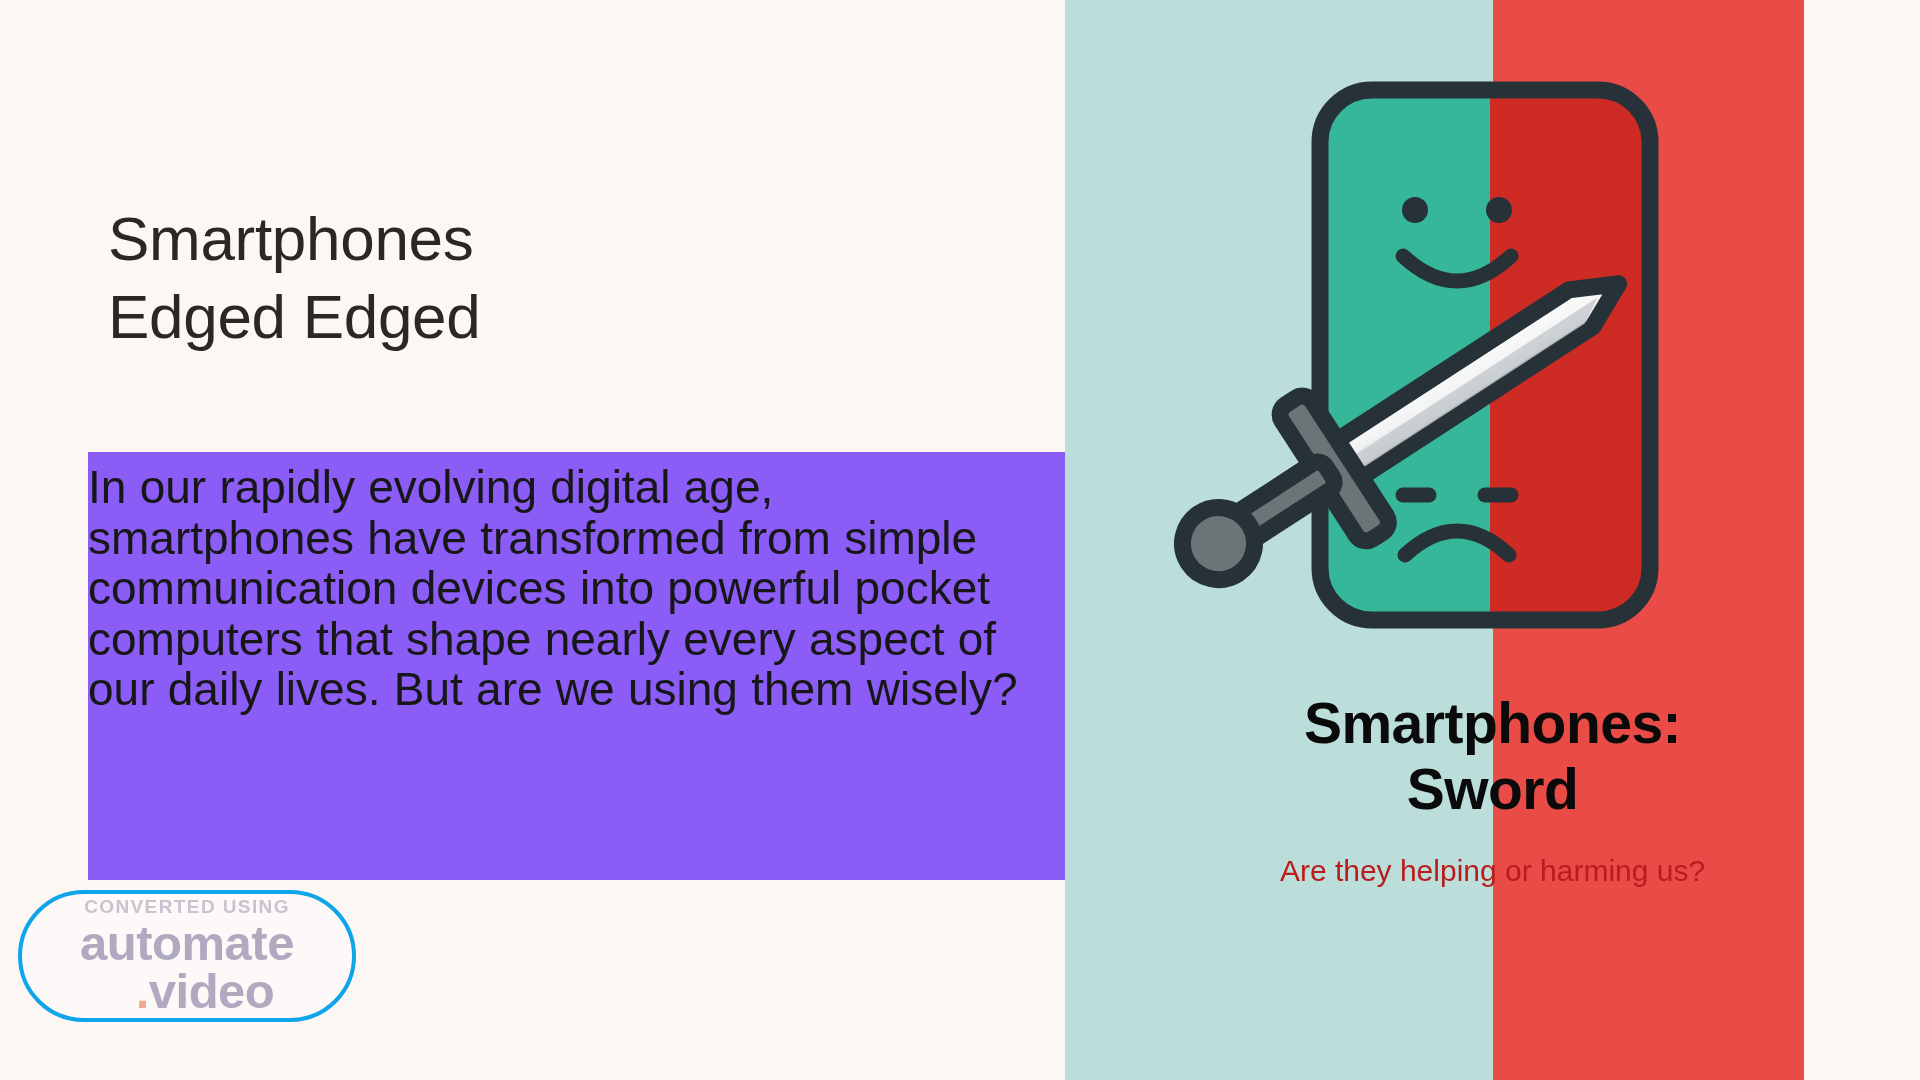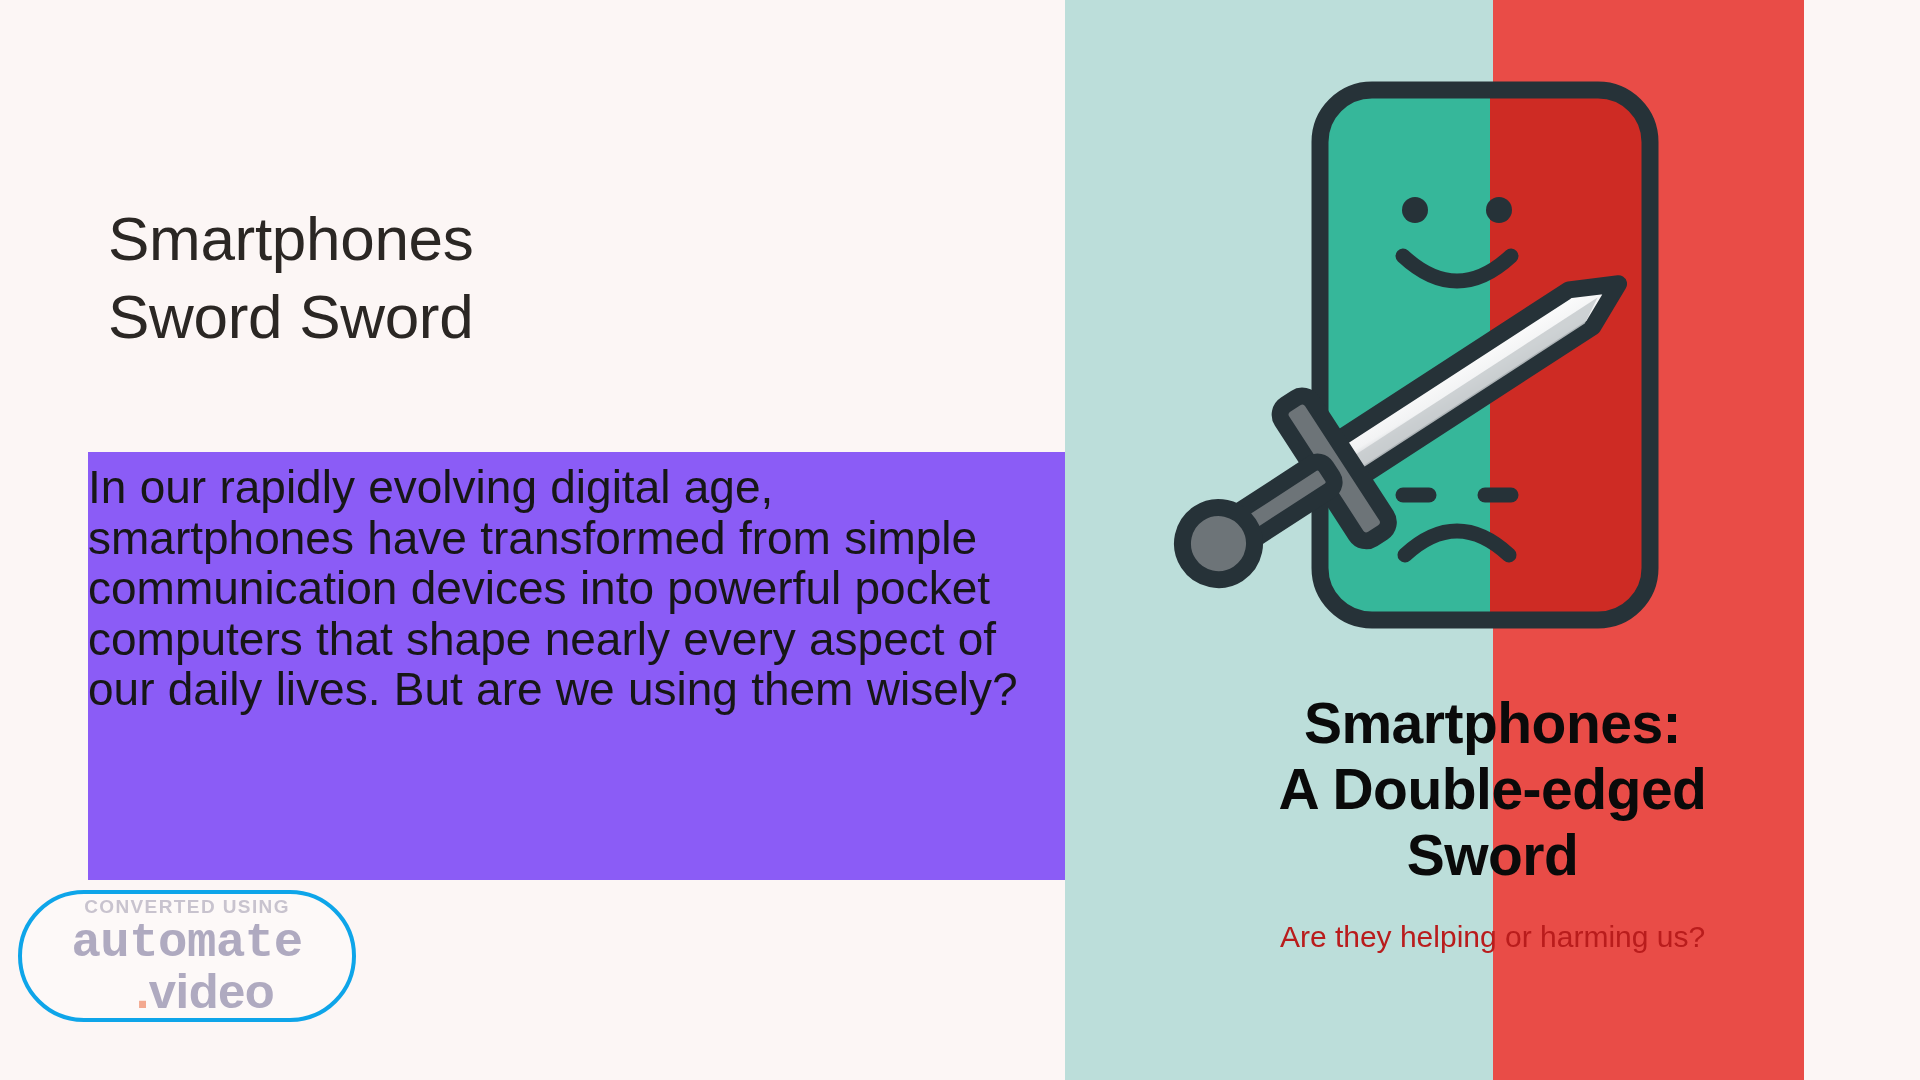--- a/index.html
+++ b/index.html
@@ -82,21 +82,20 @@
     color:#C8C3CE;
     line-height:1;
     margin-bottom:4px;
   }
   #wm-main {
     font-size:49px;
     font-weight:700;
     color:#AFAAC0;
     line-height:0.96;
     letter-spacing:-0.5px;
-    font-family:Liberation Mono, monospace;
   }
   #wm-sub {
     font-size:49px;
     font-weight:700;
     color:#AFAAC0;
     line-height:0.98;
     letter-spacing:-0.5px;
     margin-left:36px;
   }
   .wm-dot { color:#F3A88F; }
@@ -150,21 +149,21 @@
 </style>
 </head>
 <body>
 
 <div id="slide">
 
   <div id="left-pane">
 
     <div id="title-block">
       <div class="title-line">Smartphones</div>
-      <div class="title-line">Sword Sword</div>
+      <div class="title-line">Edged Edged</div>
     </div>
 
     <div id="body-card">
       <div id="body-text">In our rapidly evolving digital age, smartphones have transformed from simple communication devices into powerful pocket computers that shape nearly every aspect of our daily lives. But are we using them wisely?</div>
     </div>
 
     <div id="watermark">
       <div id="wm-eyebrow">CONVERTED USING</div>
       <div id="wm-main">automate</div>
       <div id="wm-sub"><span class="wm-dot">.</span><span>video</span></div>
@@ -215,19 +214,18 @@
         <rect x="228" y="250" width="36" height="160" rx="12" fill="#6D7478" stroke="#263238" stroke-width="17"></rect>
 
         <rect x="120" y="314" width="120" height="32" rx="10" fill="#6D7478" stroke="#263238" stroke-width="17"></rect>
 
         <circle cx="108" cy="330" r="36" fill="#6D7478" stroke="#263238" stroke-width="17"></circle>
       </g>
     </svg>
 
     <div id="right-text">
       <div class="rt-heading">Smartphones:</div>
-      <div class="rt-heading">A Double-edged</div>
       <div class="rt-heading">Sword</div>
       <div id="rt-sub">Are they helping or harming us?</div>
     </div>
   </div>
 
 </div>
 
 </body></html>

